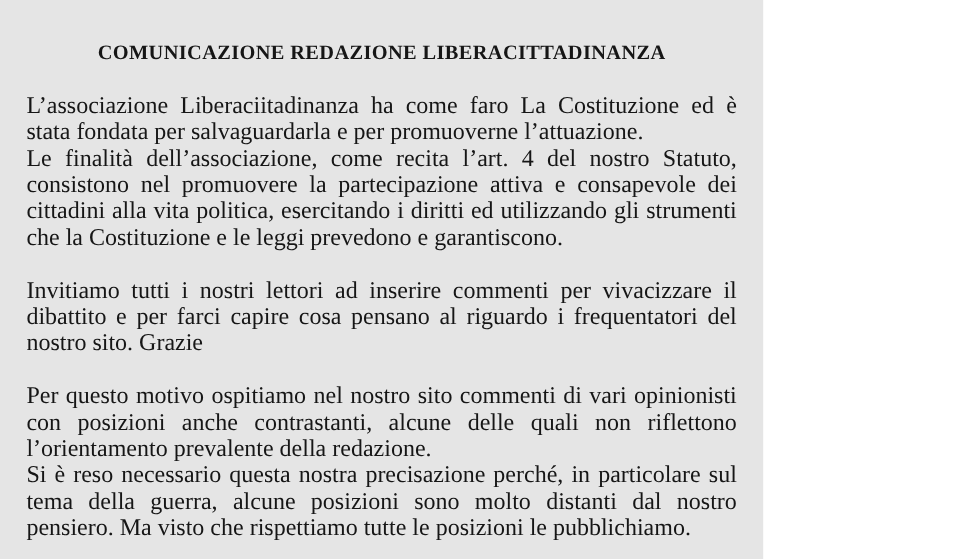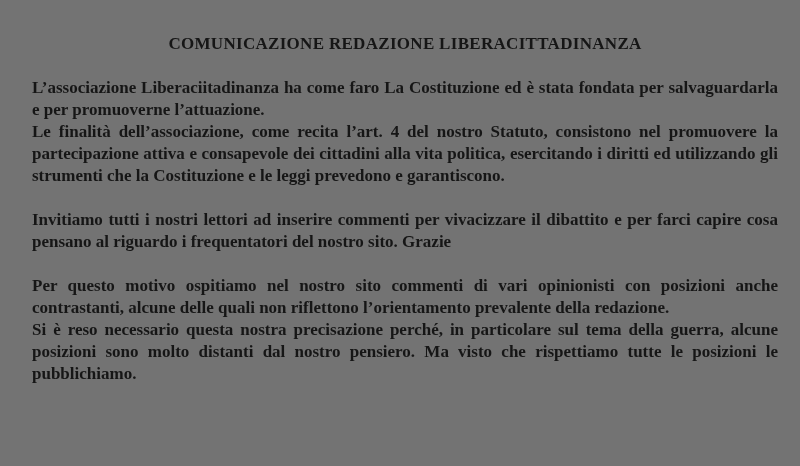--- a/index.html
+++ b/index.html
@@ -9,43 +9,42 @@
   }
   body {
     width: 800px;
     height: 466px;
     overflow: hidden;
     font-family: "Liberation Serif", "DejaVu Serif", serif;
     color: #161616;
   }
   .page {
     box-sizing: border-box;
-    width: 800px;
+    width: 636px;
     height: 466px;
-    padding: 33px 22px 0 32px;
-    background: #737373;
+    padding: 33px 22px 0 22px;
+    background: #e5e5e5;
   }
   .title {
     margin: 0 0 22px 0;
     font-size: 17px;
     line-height: 22px;
     font-weight: bold;
     text-align: center;
     letter-spacing: 0.3px;
     white-space: nowrap;
   }
   .block {
     margin: 0 0 22px 0;
   }
   .block p {
     margin: 0;
-    font-size: 17px;
+    font-size: 20px;
     line-height: 22px;
     text-align: justify;
-    font-weight: bold;
   }
 </style>
 </head>
 <body>
 
 <div class="page">
 
   <h1 class="title">COMUNICAZIONE REDAZIONE LIBERACITTADINANZA</h1>
 
   <div class="block">

